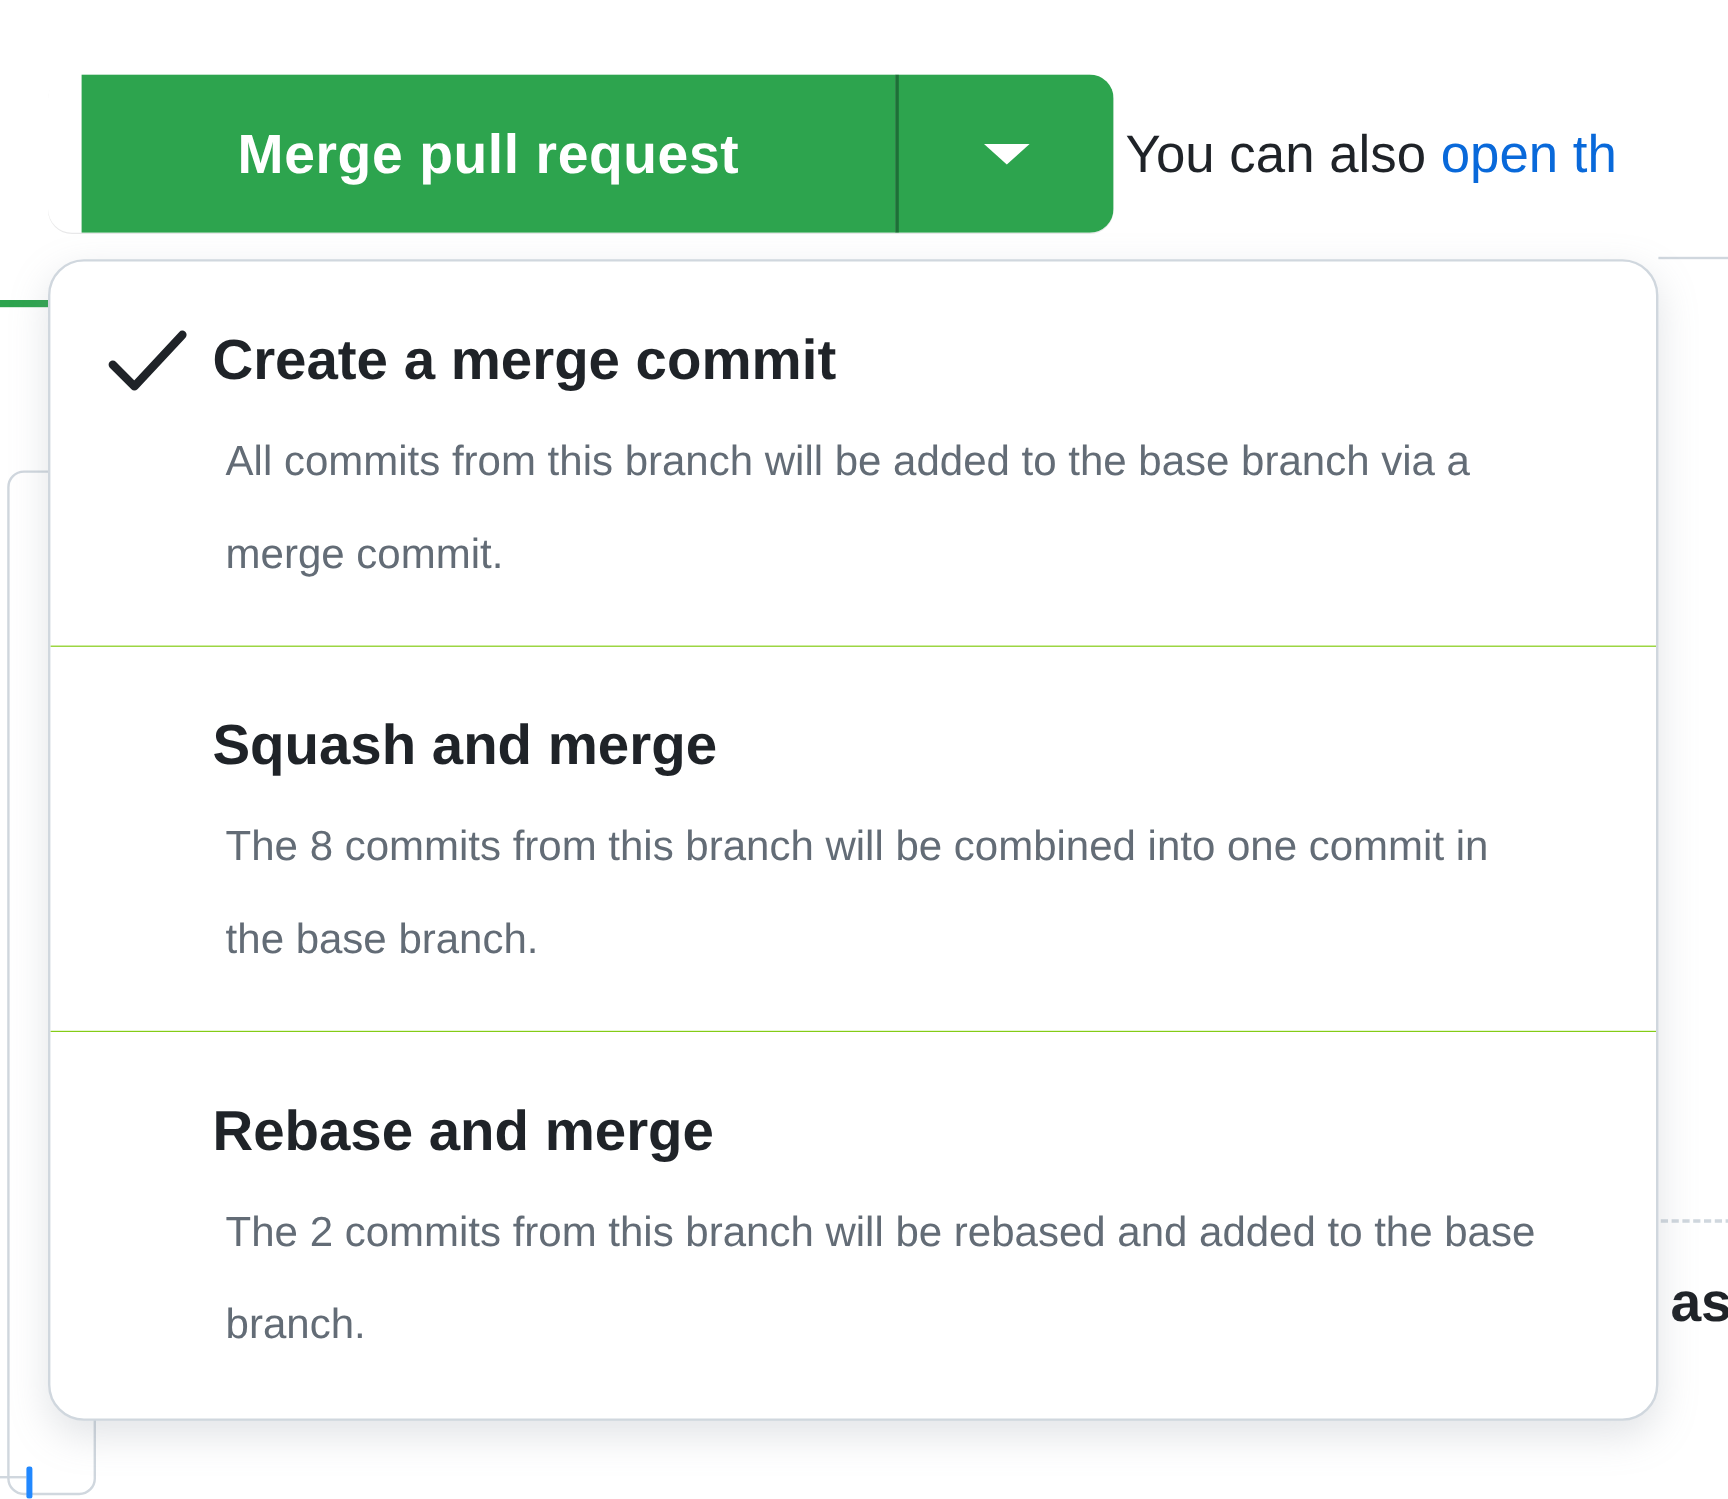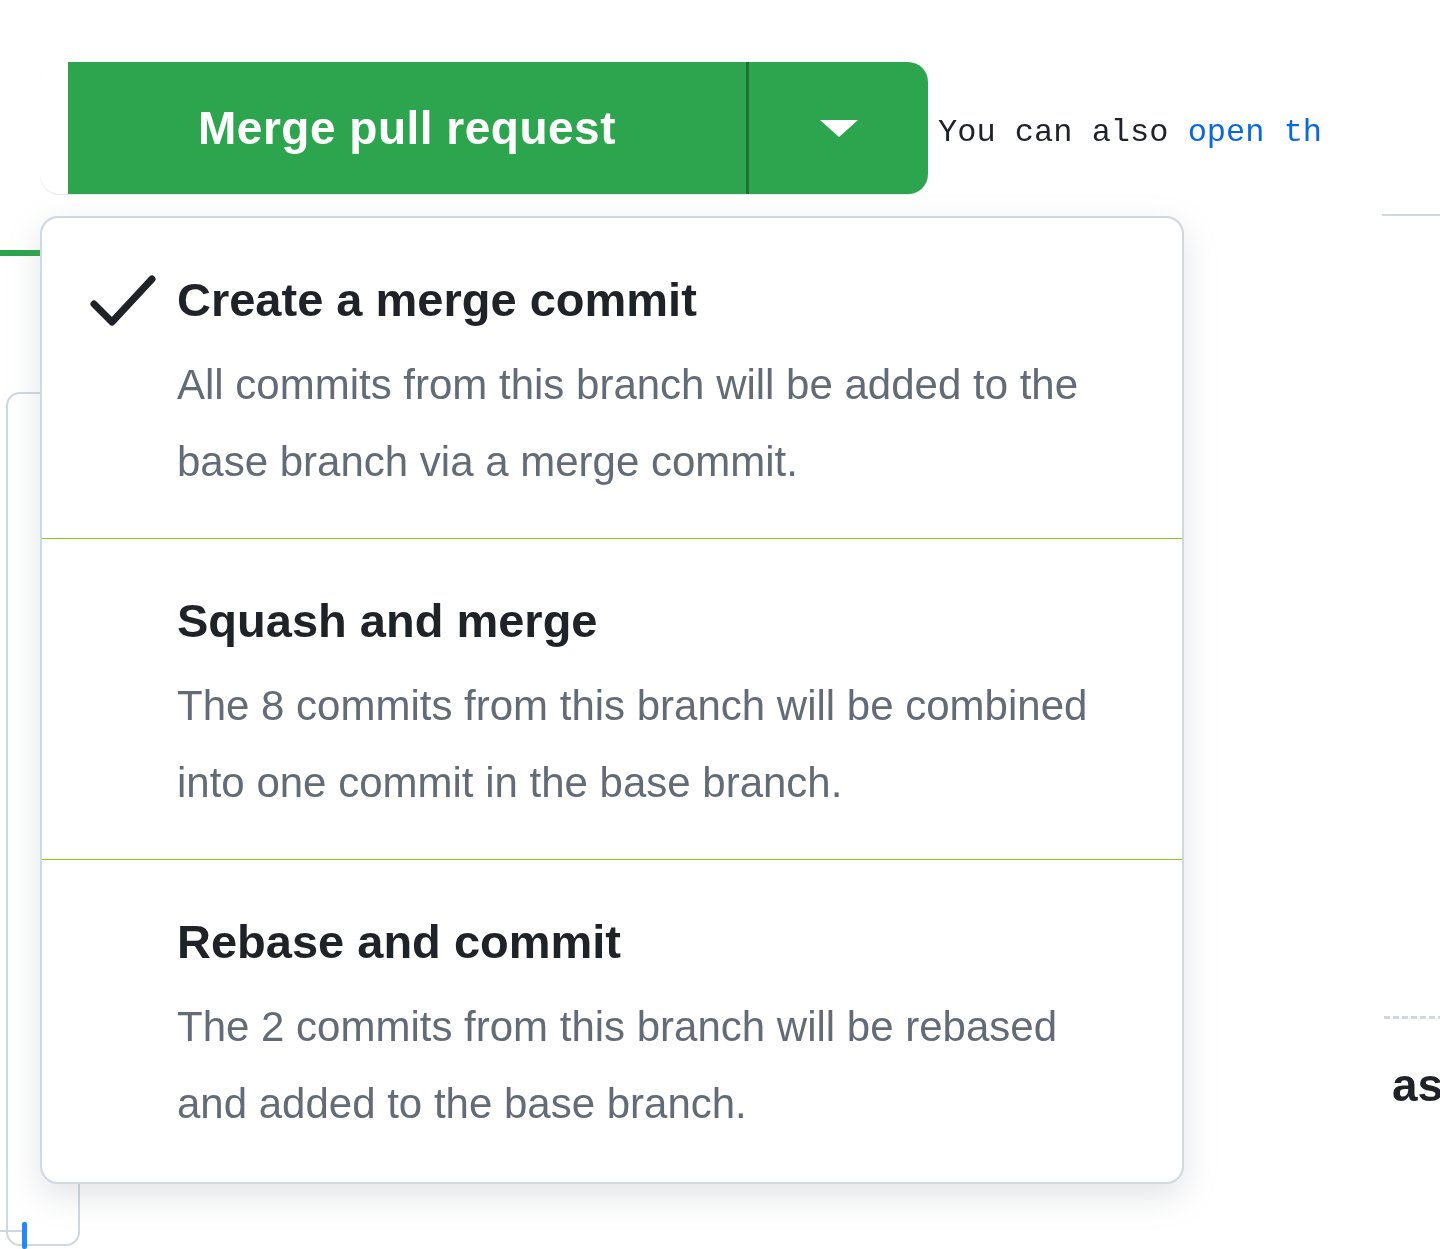--- a/index.html
+++ b/index.html
@@ -30,35 +30,35 @@
     display:flex;align-items:center;justify-content:center;letter-spacing:0.5px;
   }
   .merge-btn-caret{
     width:182px;height:132px;background:#2da44e;border:none;cursor:pointer;
     border-left:3px solid rgba(16,70,36,0.55);
     display:flex;align-items:center;justify-content:center;
   }
   .caret-down{width:0;height:0;border-left:19px solid transparent;border-right:19px solid transparent;border-top:17px solid #ffffff;}
 
   
-  .aside-text{position:absolute;left:938px;top:114px;z-index:2;font-size:32px;color:#1f2328;white-space:nowrap;font-family:Liberation Mono, monospace;}
+  .aside-text{position:absolute;left:938px;top:104px;z-index:2;font-size:44px;color:#1f2328;white-space:nowrap;}
   .aside-text a{color:#0969da;text-decoration:none;}
 
   
   .popover{
-    position:absolute;left:40px;top:216px;width:1144px;height:968px;z-index:5;
-    background:#ffffff;border:2px solid #d0d7de;border-radius:18px;
+    position:absolute;left:40px;top:216px;width:1342px;height:968px;z-index:5;
+    background:#ffffff;border:2px solid #d0d7de;border-radius:30px;
     box-shadow:0 12px 32px rgba(140,149,159,0.25);
     box-sizing:border-box;overflow:hidden;
   }
   .menu-item{position:relative;box-sizing:border-box;padding:46px 90px 38px 135px;cursor:pointer;}
   .menu-item + .menu-item{border-top:1px solid #84cc16;}
   .menu-item .check{position:absolute;left:48px;top:56px;width:66px;height:54px;}
   .menu-item-title{font-size:47px;font-weight:700;color:#1f2328;line-height:72px;}
-  .menu-item-desc{margin-top:10px;font-size:42px;color:#636c76;line-height:77px;max-width:1120px;}
+  .menu-item-desc{margin-top:10px;font-size:35px;color:#636c76;line-height:77px;max-width:1120px;margin-left:11px;}
 </style>
 </head>
 <body>
 
 <div class="stage">
 
   <div class="bg-green-line"></div>
   <div class="bg-box-corner"></div>
   <div class="bg-top-right-line"></div>
   <div class="bg-dashed-line"></div>
@@ -86,19 +86,19 @@
       <div class="menu-item-title">Create a merge commit</div>
       <div class="menu-item-desc">All commits from this branch will be added to the base branch via a merge commit.</div>
     </div>
 
     <div class="menu-item">
       <div class="menu-item-title">Squash and merge</div>
       <div class="menu-item-desc">The 8 commits from this branch will be combined into one commit in the base branch.</div>
     </div>
 
     <div class="menu-item">
-      <div class="menu-item-title">Rebase and commit</div>
+      <div class="menu-item-title">Rebase and merge</div>
       <div class="menu-item-desc">The 2 commits from this branch will be rebased and added to the base branch.</div>
     </div>
 
   </div>
 
 </div>
 
 </body></html>

